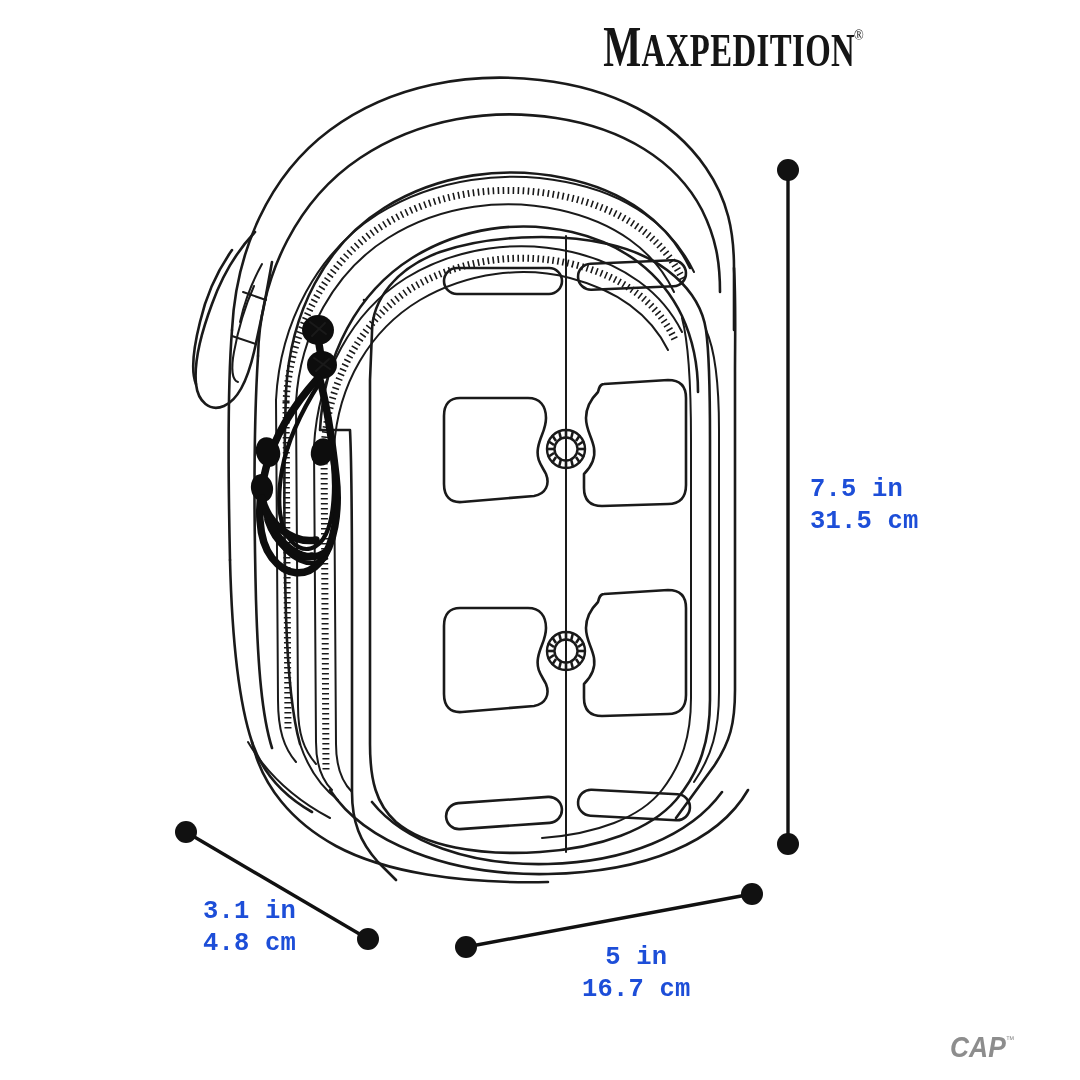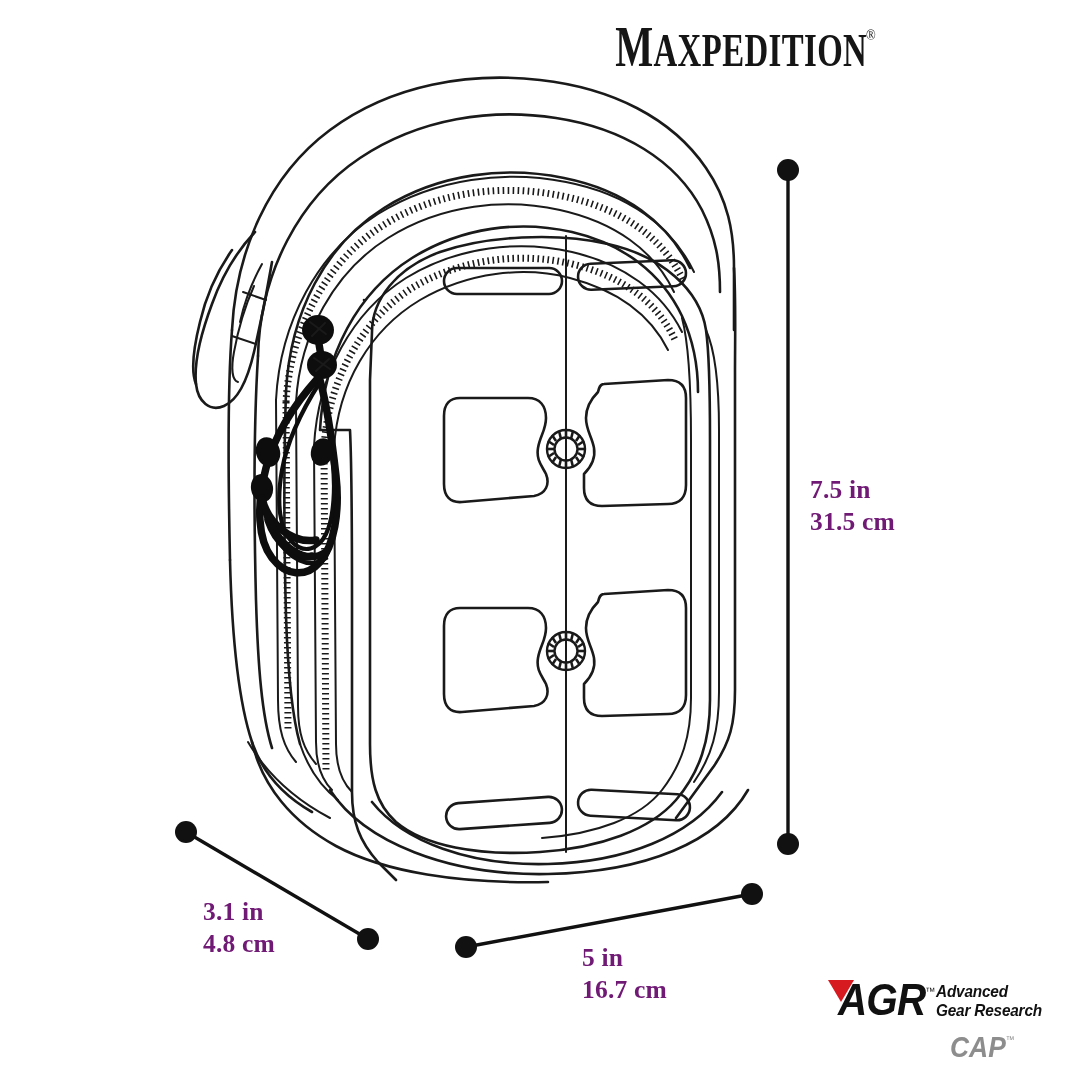--- a/index.html
+++ b/index.html
@@ -16,21 +16,20 @@
     font-family: "Liberation Sans", sans-serif;
     -webkit-font-smoothing: antialiased;
   }
 
   #stage {
     position: absolute;
     inset: 0;
     width: 920px;
     height: 1080px;
     background: #ffffff;
-    padding-left: 12px;
   }
 
   .art {
     position: absolute;
     left: 0;
     top: 0;
     width: 1080px;
     height: 1080px;
   }
 
@@ -54,32 +53,32 @@
     font-size: 13px;
     vertical-align: 22px;
     font-weight: normal;
     transform: scaleX(1.2);
     display: inline-block;
   }
 
   
   .dim-label {
     position: absolute;
-    font-family: Liberation Serif, serif;
+    font-family: Liberation Mono, monospace;
     font-weight: bold;
     font-size: 25.5px;
     line-height: 1.26;
-    color: #701a75;
+    color: #1d4ed8;
     letter-spacing: 0.2px;
     white-space: nowrap;
   }
   .dim-label .l2 { display: block; }
 
   #label-height { left: 810px; top: 474px; }
-  #label-width  { left: 582px; top: 942px; text-align: left; }
+  #label-width  { left: 582px; top: 942px; text-align: center; }
   #label-depth  { left: 203px; top: 896px; }
 
   
   .agr-lockup {
     position: absolute;
     left: 828px;
     top: 980px;
     width: 230px;
     height: 46px;
   }
@@ -518,24 +517,16 @@
   <div class="dim-label" id="label-width">
     <span>5 in</span>
     <span class="l2">16.7 cm</span>
   </div>
 
   <div class="dim-label" id="label-depth">
     <span>3.1 in</span>
     <span class="l2">4.8 cm</span>
   </div>
 
-  <div class="agr-lockup">
-    <div class="agr-tri"></div>
-    <div class="agr-mark"><span>AGR</span><span class="tm">™</span></div>
-    <div class="agr-tag">
-      <span>Advanced</span>
-      <span>Gear Research</span>
-    </div>
-  </div>
 
   <div class="cap-mark"><span>CAP</span><span class="tm">™</span></div>
 
 </div>
 
 </body></html>

